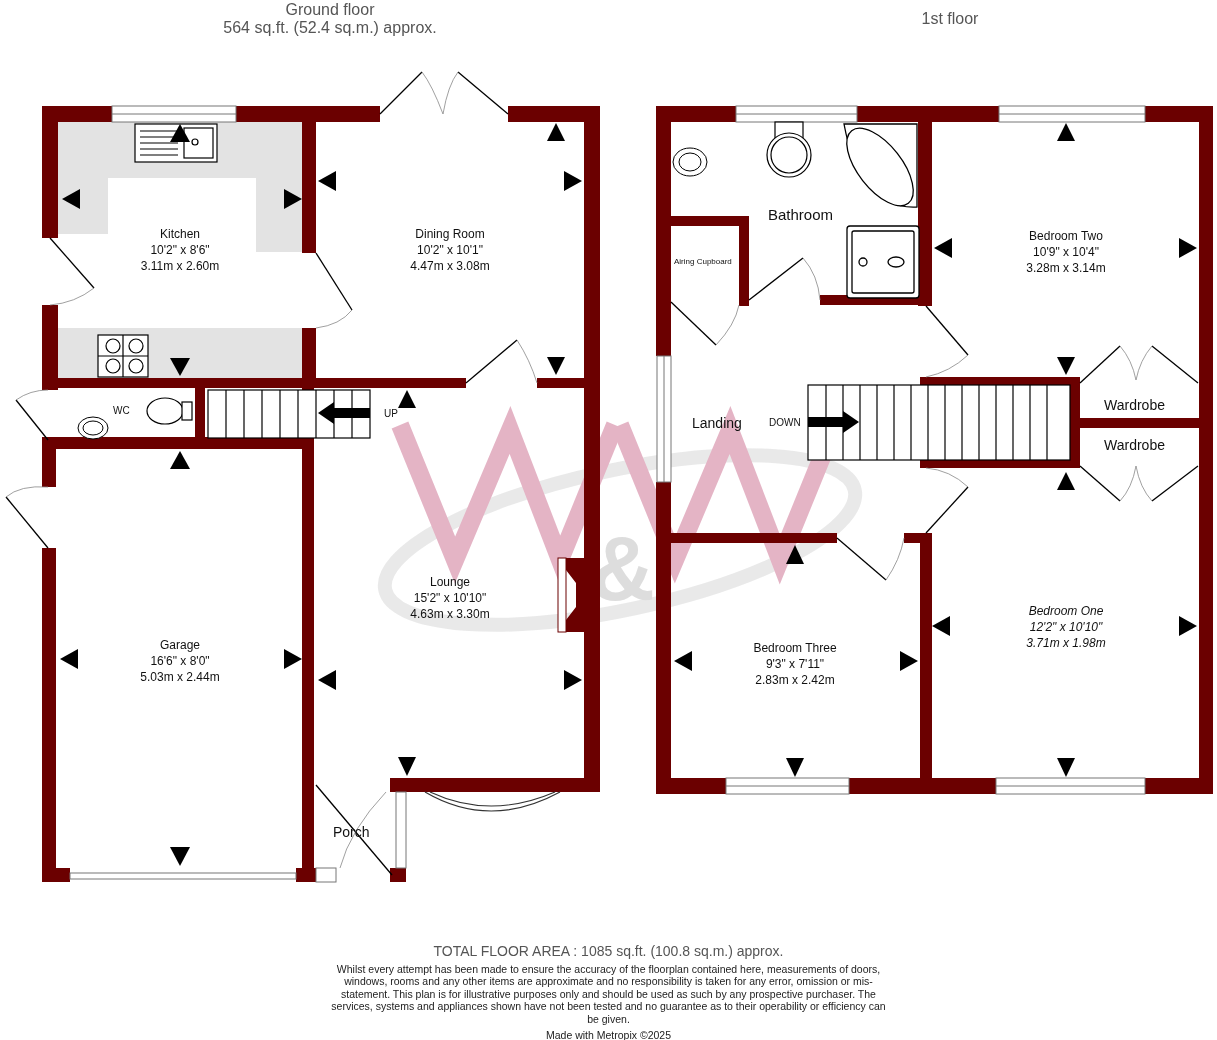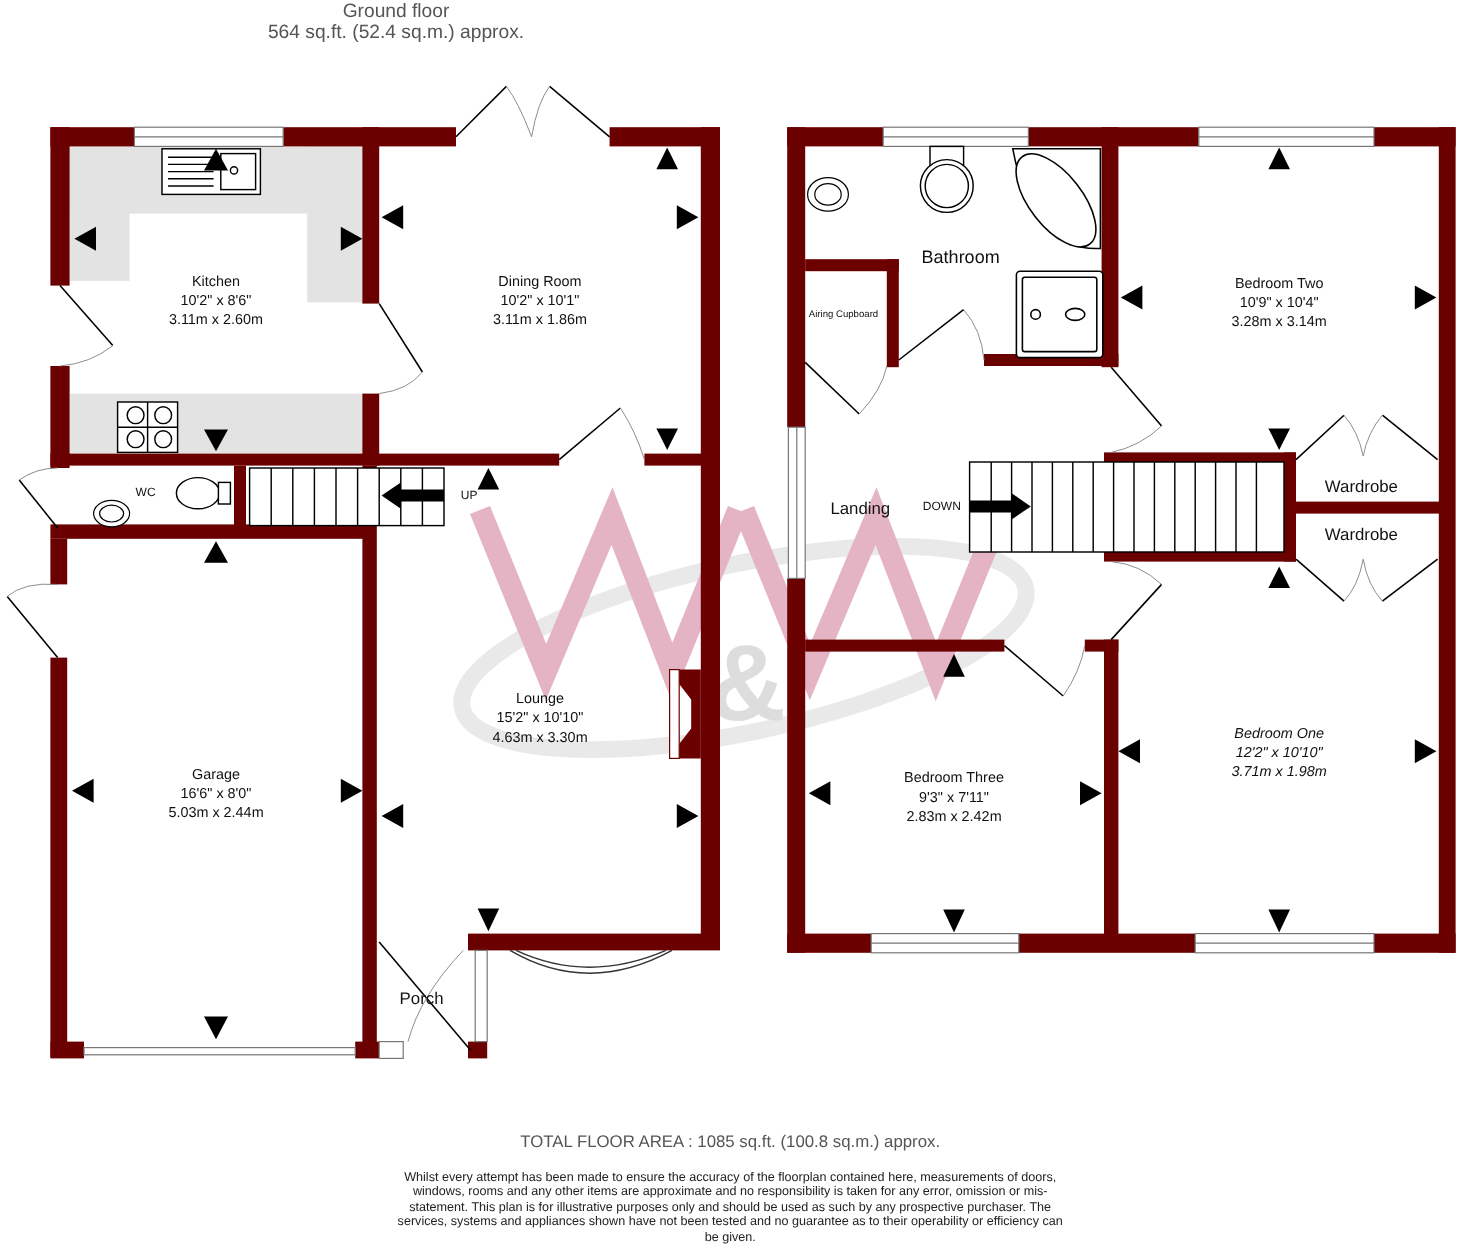--- a/index.html
+++ b/index.html
@@ -3,30 +3,31 @@
 <meta charset="utf-8">
 <style>
   html, body { margin:0; padding:0; background:#ffffff; }
   body { width:1217px; height:1040px; position:relative; overflow:hidden; font-family:"Liberation Sans", sans-serif; }
   .floor-header { position:absolute; text-align:center; color:#555; font-size:16px; line-height:18px; }
   .plan { position:absolute; left:0; top:0; }
   .room-label { position:absolute; text-align:center; color:#111; font-size:12px; line-height:16px; white-space:nowrap; transform:translateX(-50%); }
   .small-label { position:absolute; color:#111; white-space:nowrap; }
   .footer { position:absolute; left:0; width:1217px; text-align:center; color:#222; }
   .footer .total { font-size:14px; color:#555; margin-bottom:3px; }
-  .footer .disclaimer { font-size:10.5px; line-height:12.4px; width:560px; margin:16px auto; }
+  .footer .disclaimer { font-size:10.5px; line-height:12.4px; width:560px; margin:4px auto; }
 </style>
 </head>
 <body>
 
 <div class="floor-header" style="left:180px; top:1px; width:300px;">
   <div>Ground floor</div>
   <div>564 sq.ft. (52.4 sq.m.) approx.</div>
 </div>
 <div class="floor-header" style="left:800px; top:10px; width:300px;">
+  <div>1st floor</div>
 </div>
 
 <svg class="plan" width="1217" height="940" viewBox="0 0 1217 940" xmlns="http://www.w3.org/2000/svg">
   <defs>
     <g id="tri">
         <polygon points="-10,0 10,0 0,-18" fill="#000"></polygon>
       </g>
   </defs>
 
   <g opacity="0.85">
@@ -283,21 +284,21 @@
 </svg>
 
 <div class="room-label" style="left:180px; top:226px;">
   <div>Kitchen</div>
   <div>10'2"  x 8'6"</div>
   <div>3.11m  x 2.60m</div>
 </div>
 <div class="room-label" style="left:450px; top:226px;">
   <div>Dining Room</div>
   <div>10'2"  x 10'1"</div>
-  <div>3.11m  x 1.86m</div>
+  <div>4.47m  x 3.08m</div>
 </div>
 <div class="small-label" style="left:113px; top:405px; font-size:10px;">WC</div>
 <div class="small-label" style="left:384px; top:408px; font-size:10px;">UP</div>
 <div class="room-label" style="left:180px; top:637px;">
   <div>Garage</div>
   <div>16'6"  x 8'0"</div>
   <div>5.03m  x 2.44m</div>
 </div>
 <div class="room-label" style="left:450px; top:574px;">
   <div>Lounge</div>

